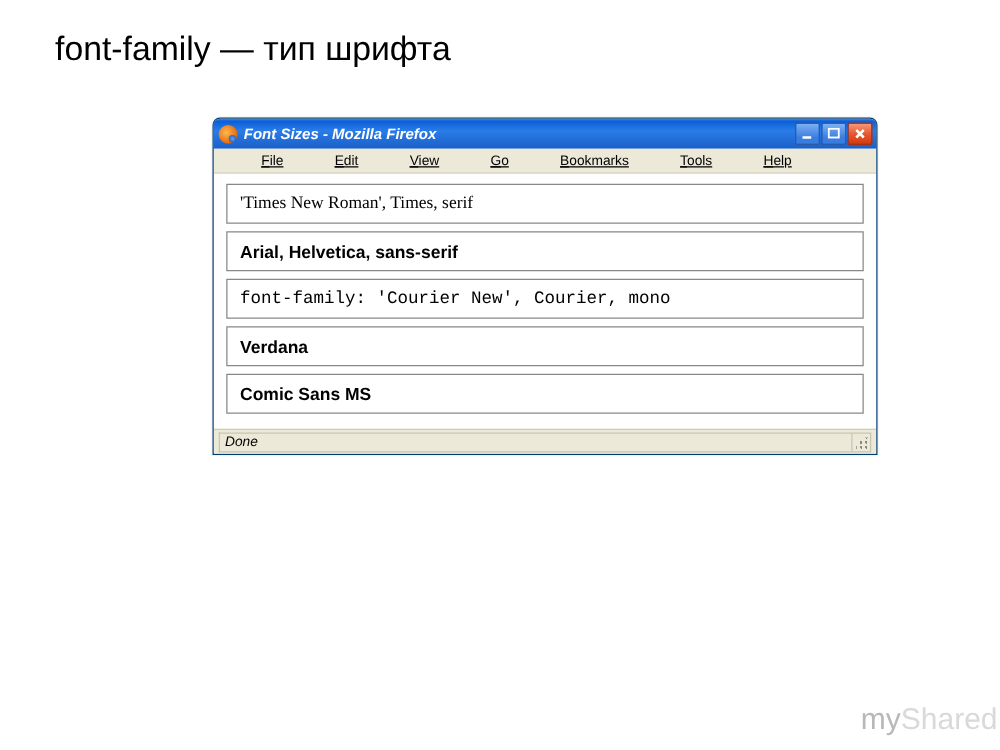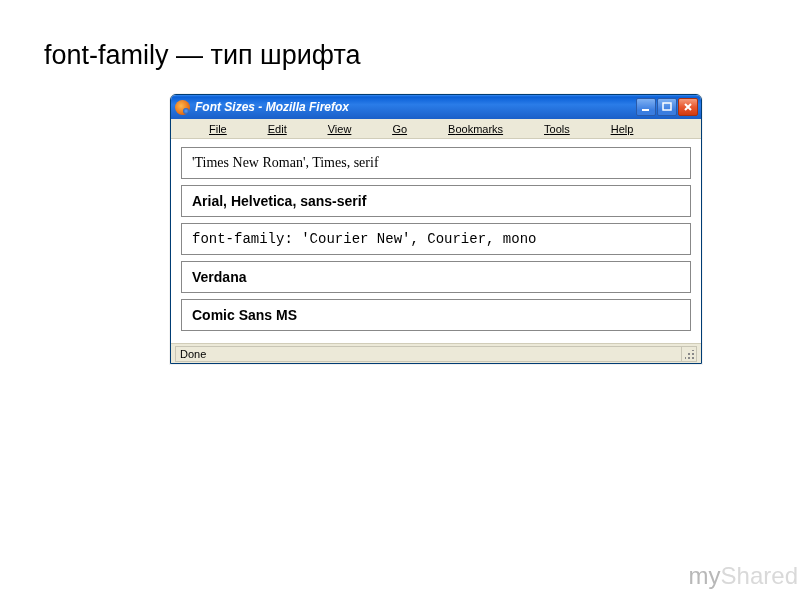--- a/index.html
+++ b/index.html
@@ -5,21 +5,21 @@
     * { box-sizing: border-box; margin: 0; padding: 0; }
     body {
       width: 800px;
       height: 600px;
       background: #fff;
       font-family: Arial, sans-serif;
       position: relative;
     }
     .slide-title {
       position: absolute;
-      top: 40px;
+      top: 24px;
       left: 44px;
       font-size: 27px;
       font-weight: normal;
       color: #000;
     }
     .browser-window {
       position: absolute;
       top: 94px;
       left: 170px;
       width: 532px;
@@ -113,20 +113,21 @@
     .f-wingdings { font-family: 'Times New Roman', serif; }
     .statusbar {
       background: #ece9d8;
       border-top: 1px solid #d1cdb9;
       height: 20px;
       display: flex;
       align-items: center;
       font-family: Tahoma, Arial, sans-serif;
       font-size: 11px;
       padding: 0 4px;
+      font-style: italic;
     }
     .status-text {
       flex: 1;
       border: 1px solid #c8c5b5;
       border-right: none;
       height: 16px;
       padding: 0 4px;
       line-height: 14px;
       background: #ece9d8;
     }

